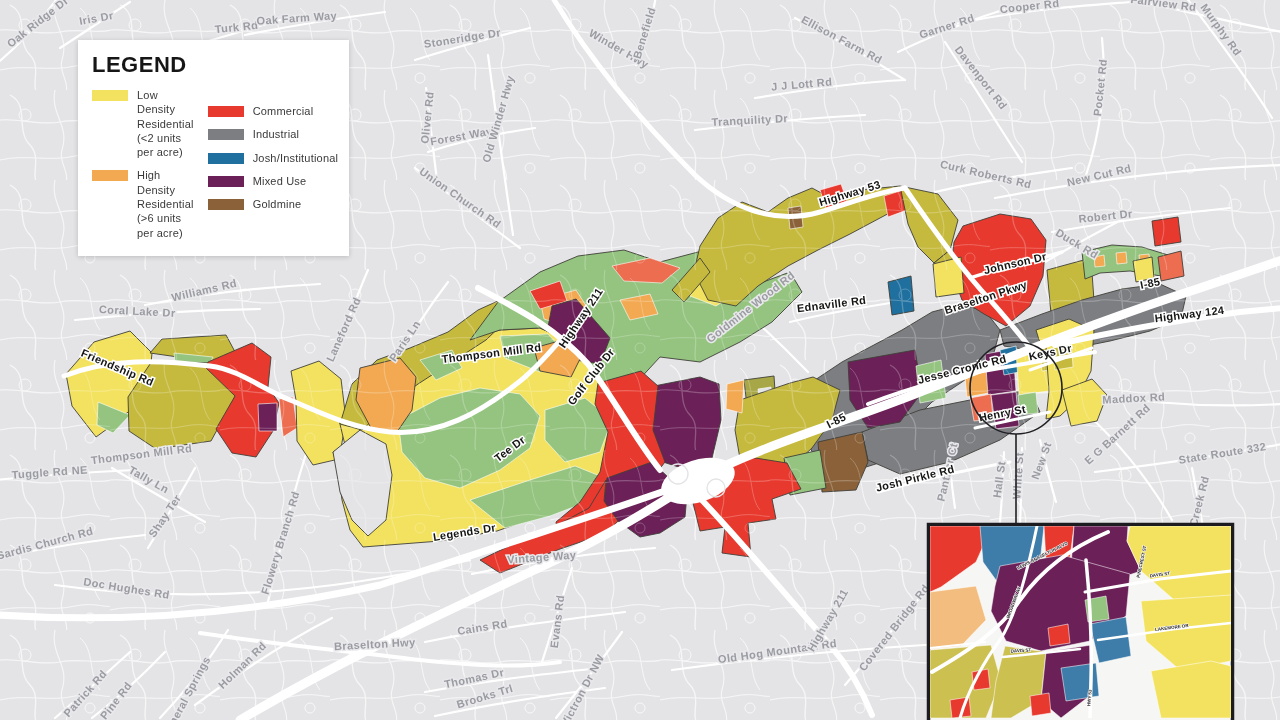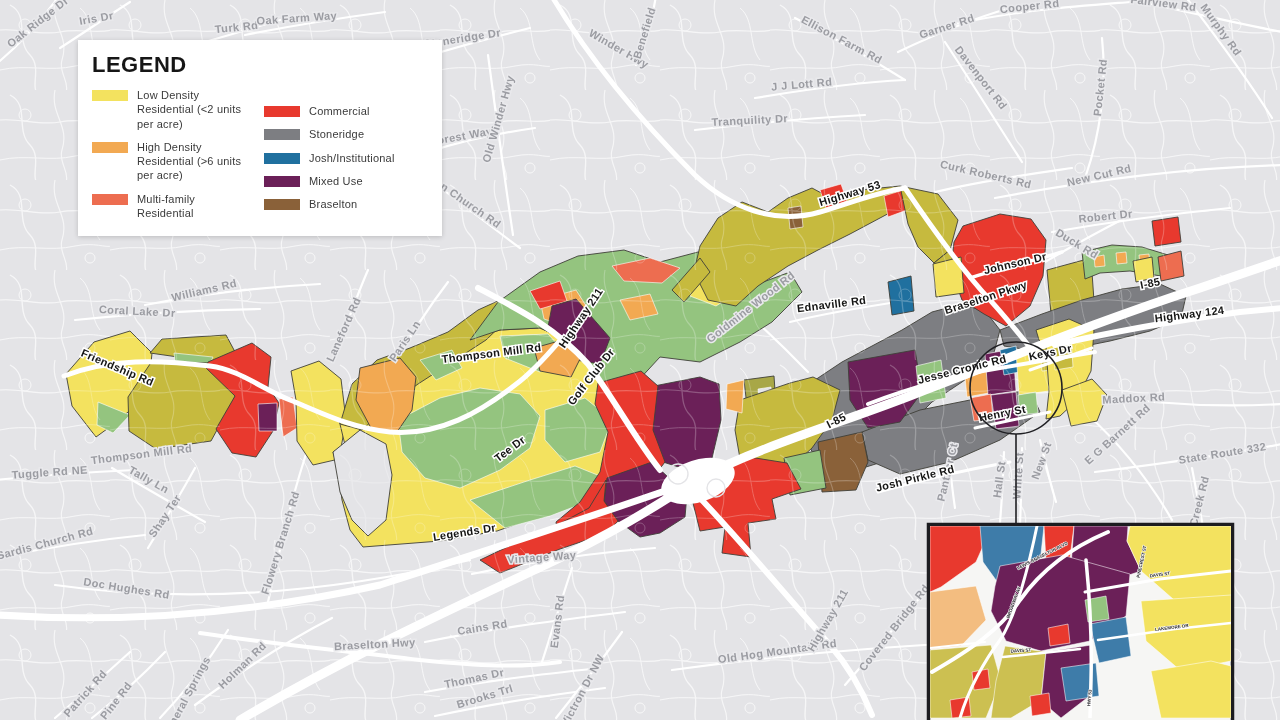--- a/index.html
+++ b/index.html
@@ -21,21 +21,21 @@
   .road{fill:none;stroke:#ffffff;stroke-linecap:round;stroke-linejoin:round}
 
   .lbl-gray{fill:#9b9ca2;font:600 11px "Liberation Sans",sans-serif;text-anchor:middle;
             letter-spacing:.4px;paint-order:stroke;stroke:#e9e9ec;stroke-width:3px;}
   .lbl-dark{fill:#151514;font:700 11px "Liberation Sans",sans-serif;text-anchor:middle;
             letter-spacing:.3px;paint-order:stroke;stroke:#ffffff;stroke-width:3px;}
   .lbl-inset{fill:#2a2a2e;font:700 4.5px "Liberation Sans",sans-serif;text-anchor:middle;
              paint-order:stroke;stroke:#ffffff;stroke-width:1.1px;}
 
   
-  .legend{position:absolute;left:78px;top:40px;width:364px;background:#ffffff;
+  .legend{position:absolute;left:78px;top:40px;width:271px;background:#ffffff;
           box-shadow:0 1px 5px rgba(0,0,0,.18);padding:10px 14px 16px;box-sizing:border-box;}
   .legend-title{font-size:22px;font-weight:700;letter-spacing:.5px;color:#161616;margin:2px 0 10px;}
   .legend-cols{display:flex;gap:14px;}
   .legend-col{display:flex;flex-direction:column;gap:9px;}
   .legend-col.one{width:158px;}
   .legend-col.two{flex:1;margin-top:16px;}
   .legend-item{display:flex;align-items:flex-start;gap:9px;}
   .swatch{width:36px;height:11px;flex:0 0 36px;margin-top:2px;}
   .legend-label{font-size:11px;line-height:1.3;color:#3a3a3a;letter-spacing:.2px;}
 </style>
@@ -366,43 +366,39 @@
   <div class="legend-cols">
     <div class="legend-col one" id="legend-col-1">
           <div class="legend-item">
             <span class="swatch" style="background: rgb(243, 226, 95);"></span>
             <span class="legend-label">Low Density Residential (&lt;2 units per acre)</span>
           </div>
           <div class="legend-item">
             <span class="swatch" style="background: rgb(242, 169, 82);"></span>
             <span class="legend-label">High Density Residential (&gt;6 units per acre)</span>
           </div>
-          <div class="legend-item">
-            <span class="swatch" style="background: rgb(237, 109, 80);"></span>
-            <span class="legend-label">Multi-family Residential</span>
-          </div>
         </div>
     <div class="legend-col two" id="legend-col-2">
           <div class="legend-item">
             <span class="swatch" style="background: rgb(232, 57, 46);"></span>
             <span class="legend-label">Commercial</span>
           </div>
           <div class="legend-item">
             <span class="swatch" style="background: rgb(125, 126, 130);"></span>
-            <span class="legend-label">Stoneridge</span>
+            <span class="legend-label">Industrial</span>
           </div>
           <div class="legend-item">
             <span class="swatch" style="background: rgb(32, 112, 159);"></span>
             <span class="legend-label">Josh/Institutional</span>
           </div>
           <div class="legend-item">
             <span class="swatch" style="background: rgb(107, 32, 88);"></span>
             <span class="legend-label">Mixed Use</span>
           </div>
           <div class="legend-item">
             <span class="swatch" style="background: rgb(138, 97, 57);"></span>
-            <span class="legend-label">Braselton</span>
+            <span class="legend-label">Goldmine</span>
           </div>
         </div>
   </div>
 </div>
 
 </div>
 
 </body></html>

